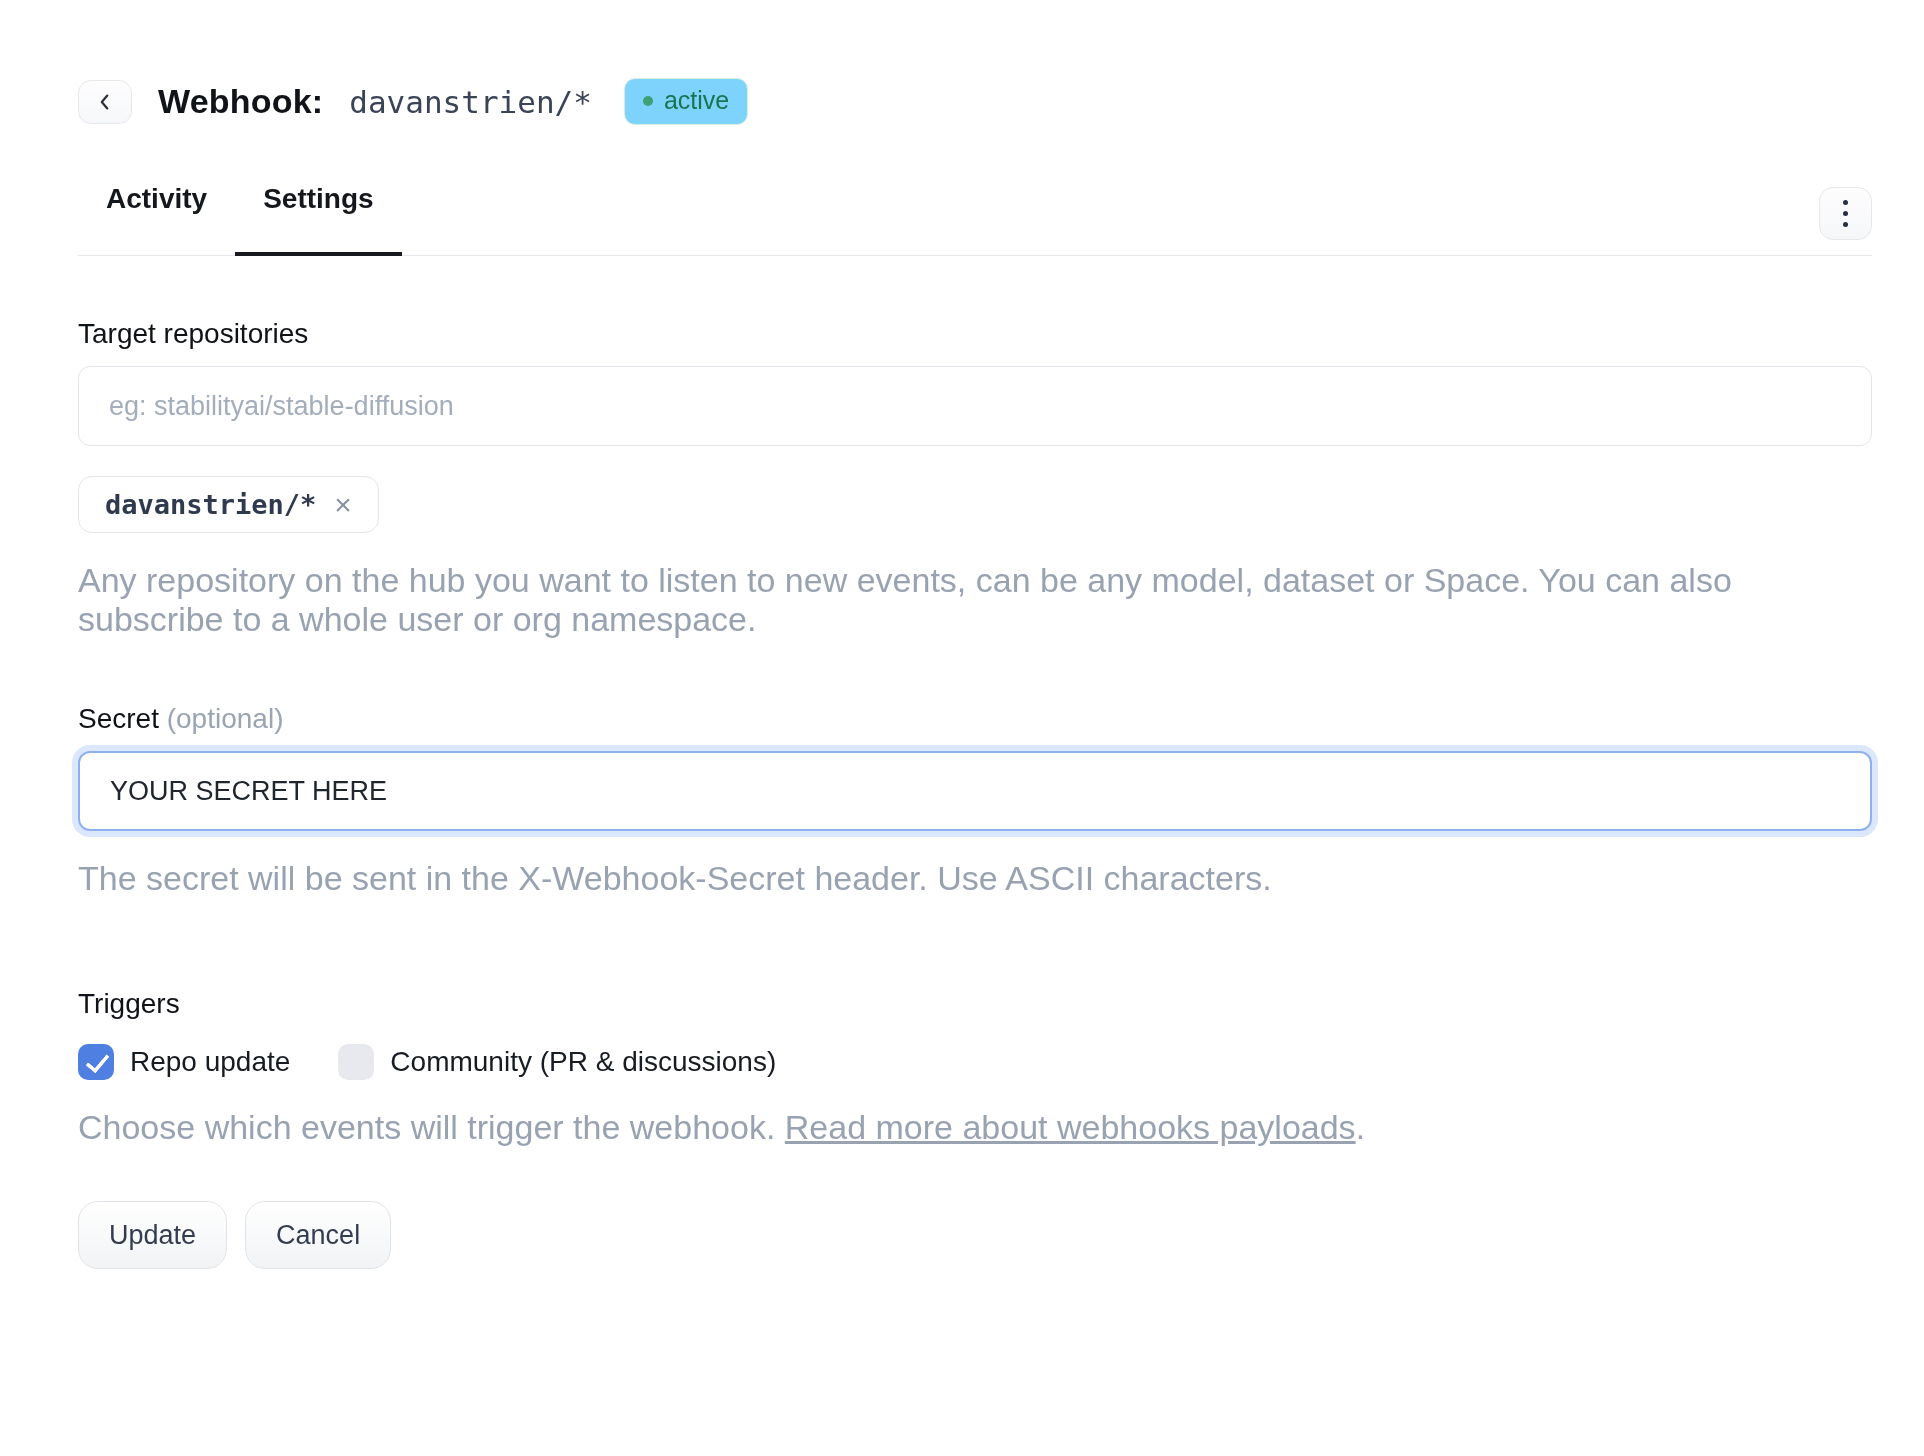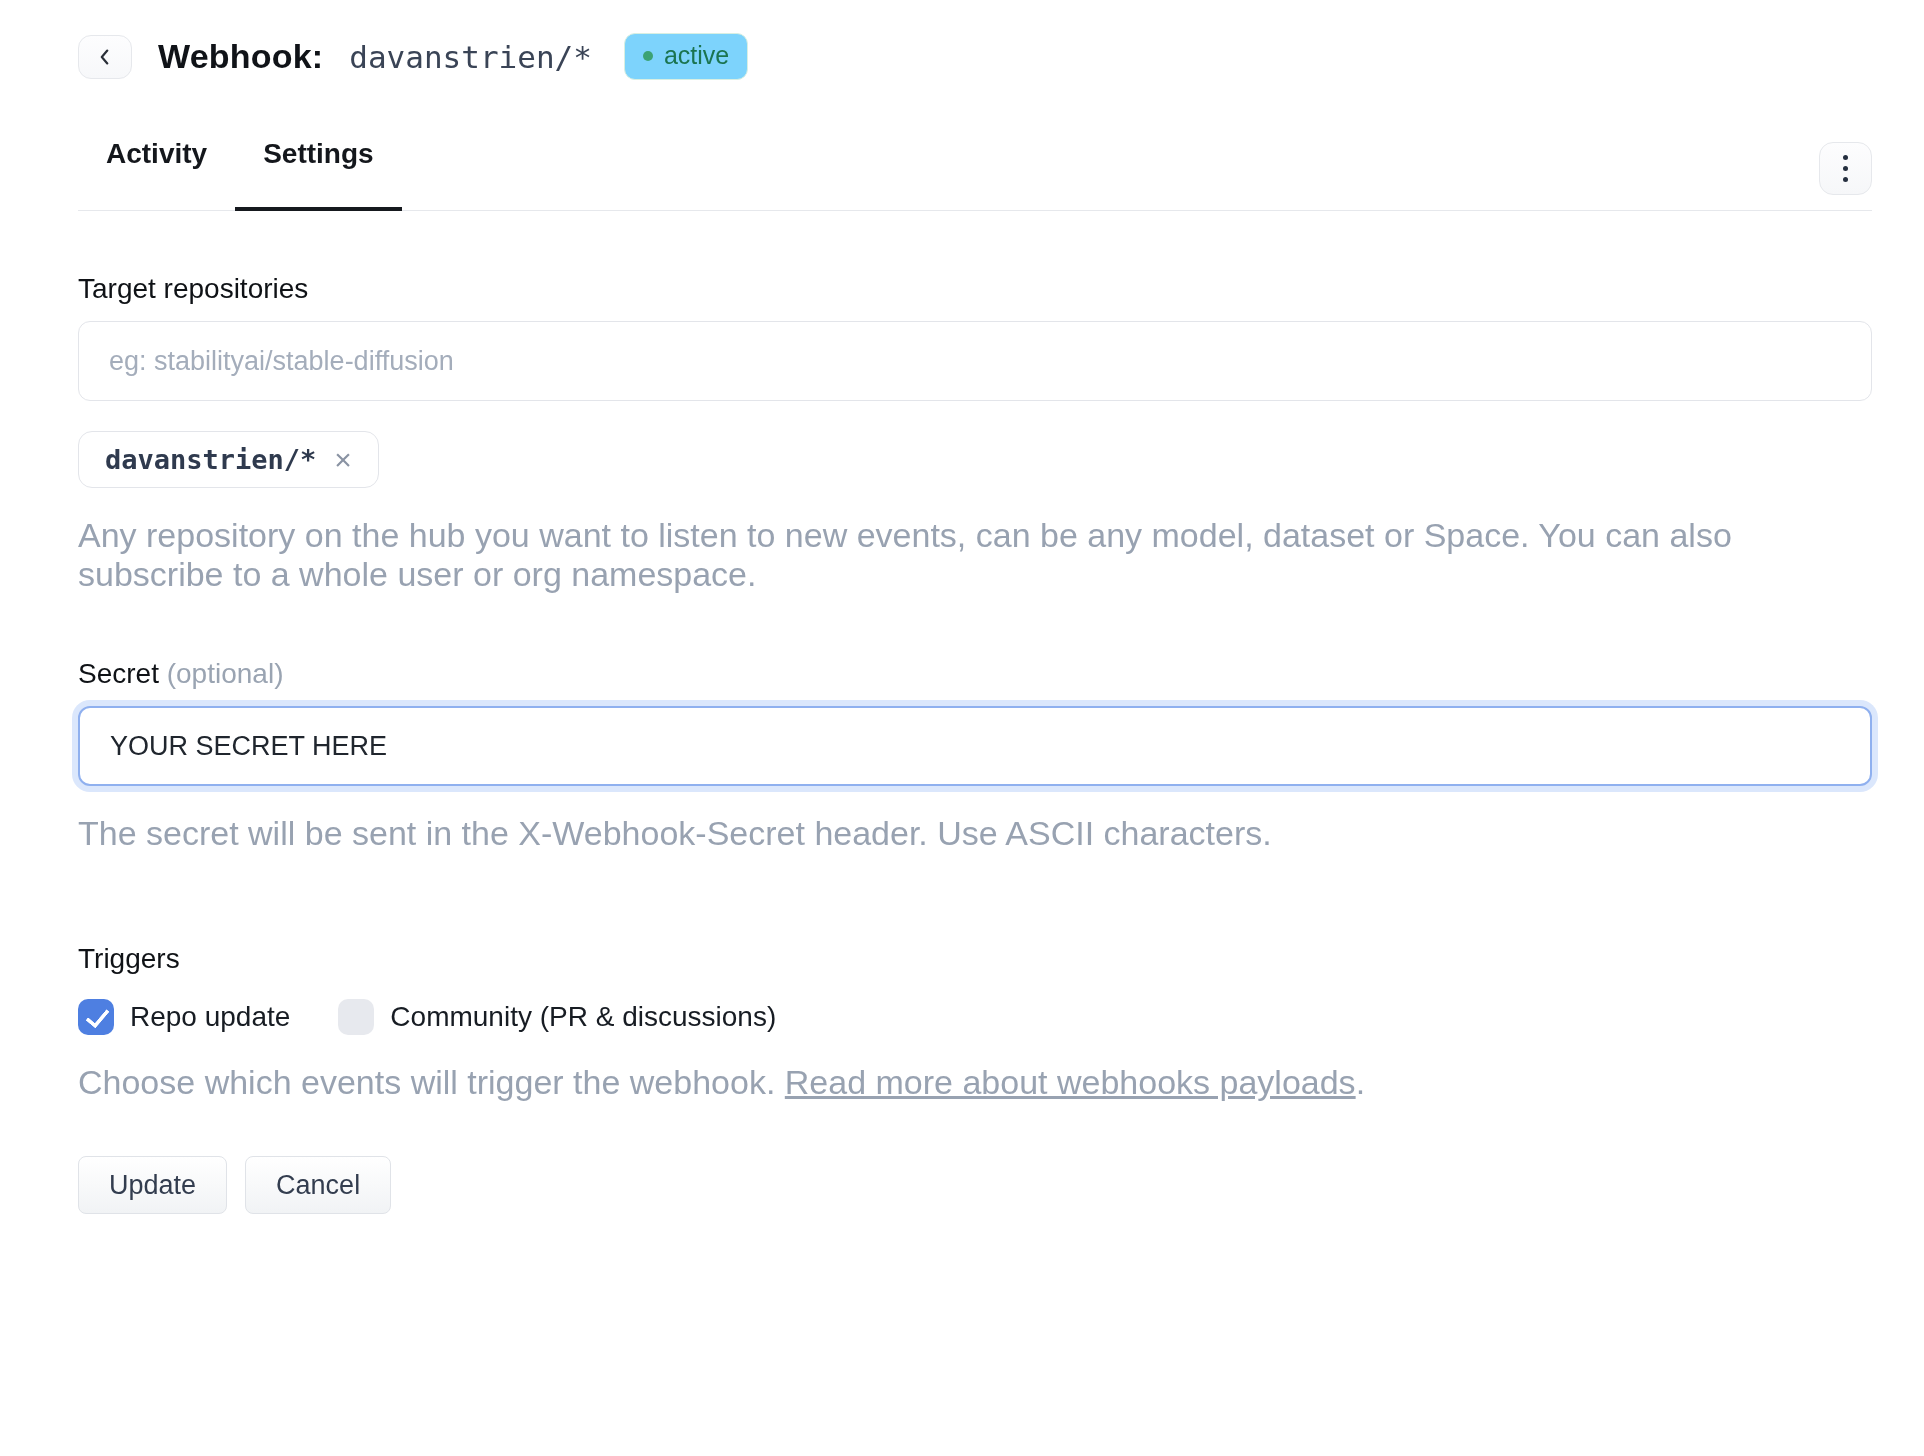--- a/index.html
+++ b/index.html
@@ -3,21 +3,21 @@
 <meta charset="utf-8">
 <style>
   * { box-sizing: border-box; margin: 0; padding: 0; }
   html,body { background:#ffffff; }
   body {
     width:1924px; height:1456px;
     font-family:"Liberation Sans","DejaVu Sans",sans-serif;
     color:#14171c;
     overflow:hidden;
   }
-  .page { padding:33px 52px 0 78px; }
+  .page { padding:78px 52px 0 78px; }
 
   
   .header { display:flex; align-items:center; gap:26px; }
   .back-btn {
     width:54px; height:44px; flex:0 0 auto;
     border:1px solid #e6e8ec; border-radius:13px;
     background:linear-gradient(180deg,#fdfdfe,#f7f8fa);
     display:flex; align-items:center; justify-content:center; cursor:pointer;
   }
   .back-btn svg { display:block; }
@@ -97,21 +97,21 @@
   input.cb:checked { background:#4e7fe1; }
   input.cb:checked::after {
     content:""; position:absolute; left:13px; top:6px;
     width:9px; height:18px;
     border:solid #fff; border-width:0 4px 4px 0; border-radius:1px;
     transform:rotate(40deg);
   }
 
   .actions { margin-top:54px; display:flex; gap:18px; }
   .btn {
-    height:58px; padding:0 30px; border-radius:8px;
+    height:68px; padding:0 30px; border-radius:20px;
     border:1px solid #e0e3e8;
     background:linear-gradient(180deg,#ffffff,#f1f3f5);
     font-family:"Liberation Sans","DejaVu Sans",sans-serif;
     font-size:27px; color:#333d4f; cursor:pointer;
   }
 </style>
 </head>
 <body>
 
 <div class="page">

